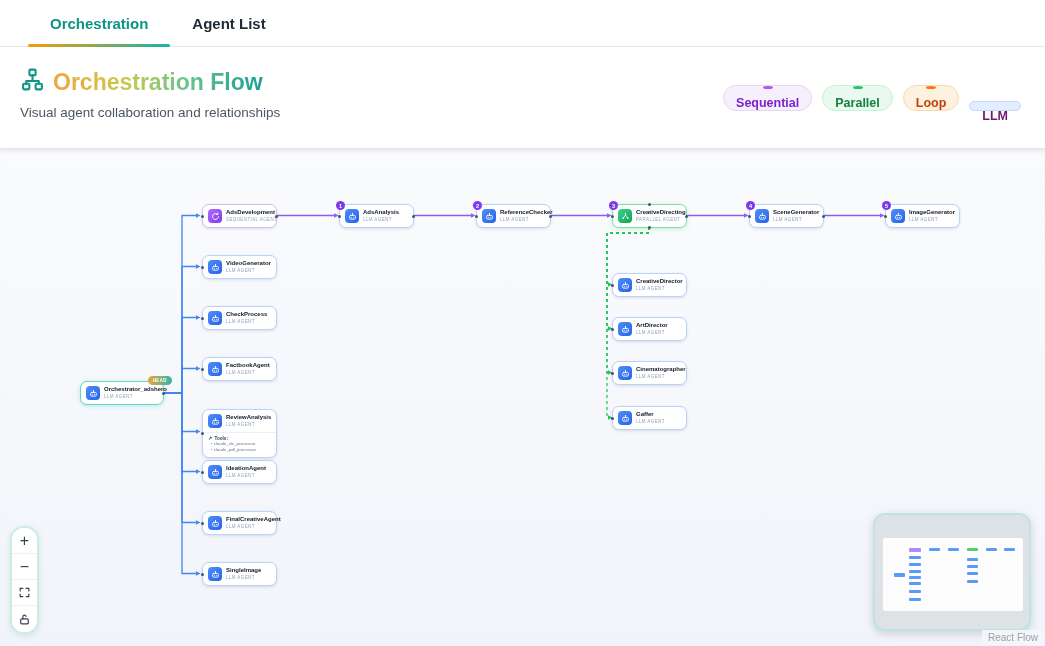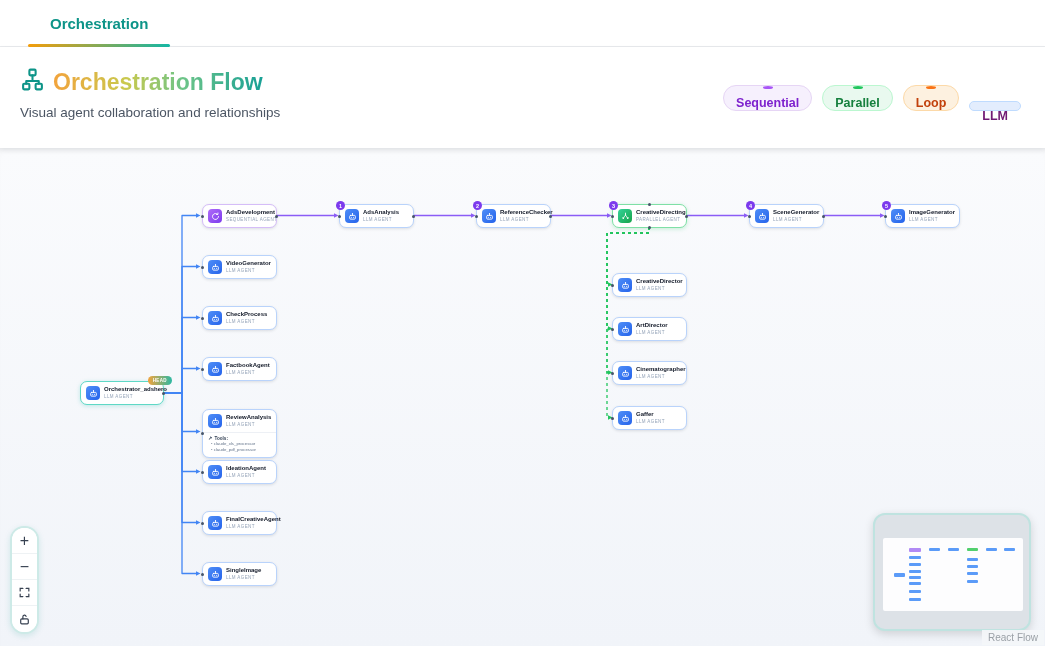--- a/index.html
+++ b/index.html
@@ -83,20 +83,21 @@
   .mbar { position: absolute; border-radius: 1px; }
 
   .attribution { position: absolute; right: 1px; bottom: 1px; font-size: 10px; color: #9aa0a6;
     background: rgba(244,246,248,.92); padding: 2px 6px; }
 </style>
 </head>
 <body>
 
 <div class="tabbar">
     <div class="tab active">Orchestration</div>
+    <div class="tab">Agent List</div>
   </div>
 
 <div class="header">
   <div>
     <div class="title-row">
       <span>
         <svg viewBox="0 0 24 24" fill="none" stroke="#0d9488" stroke-width="2" stroke-linecap="round" stroke-linejoin="round">
           <rect x="9" y="2.5" width="6" height="5.5" rx="1"></rect>
           <rect x="3" y="16" width="6" height="5.5" rx="1"></rect>
           <rect x="15" y="16" width="6" height="5.5" rx="1"></rect>

